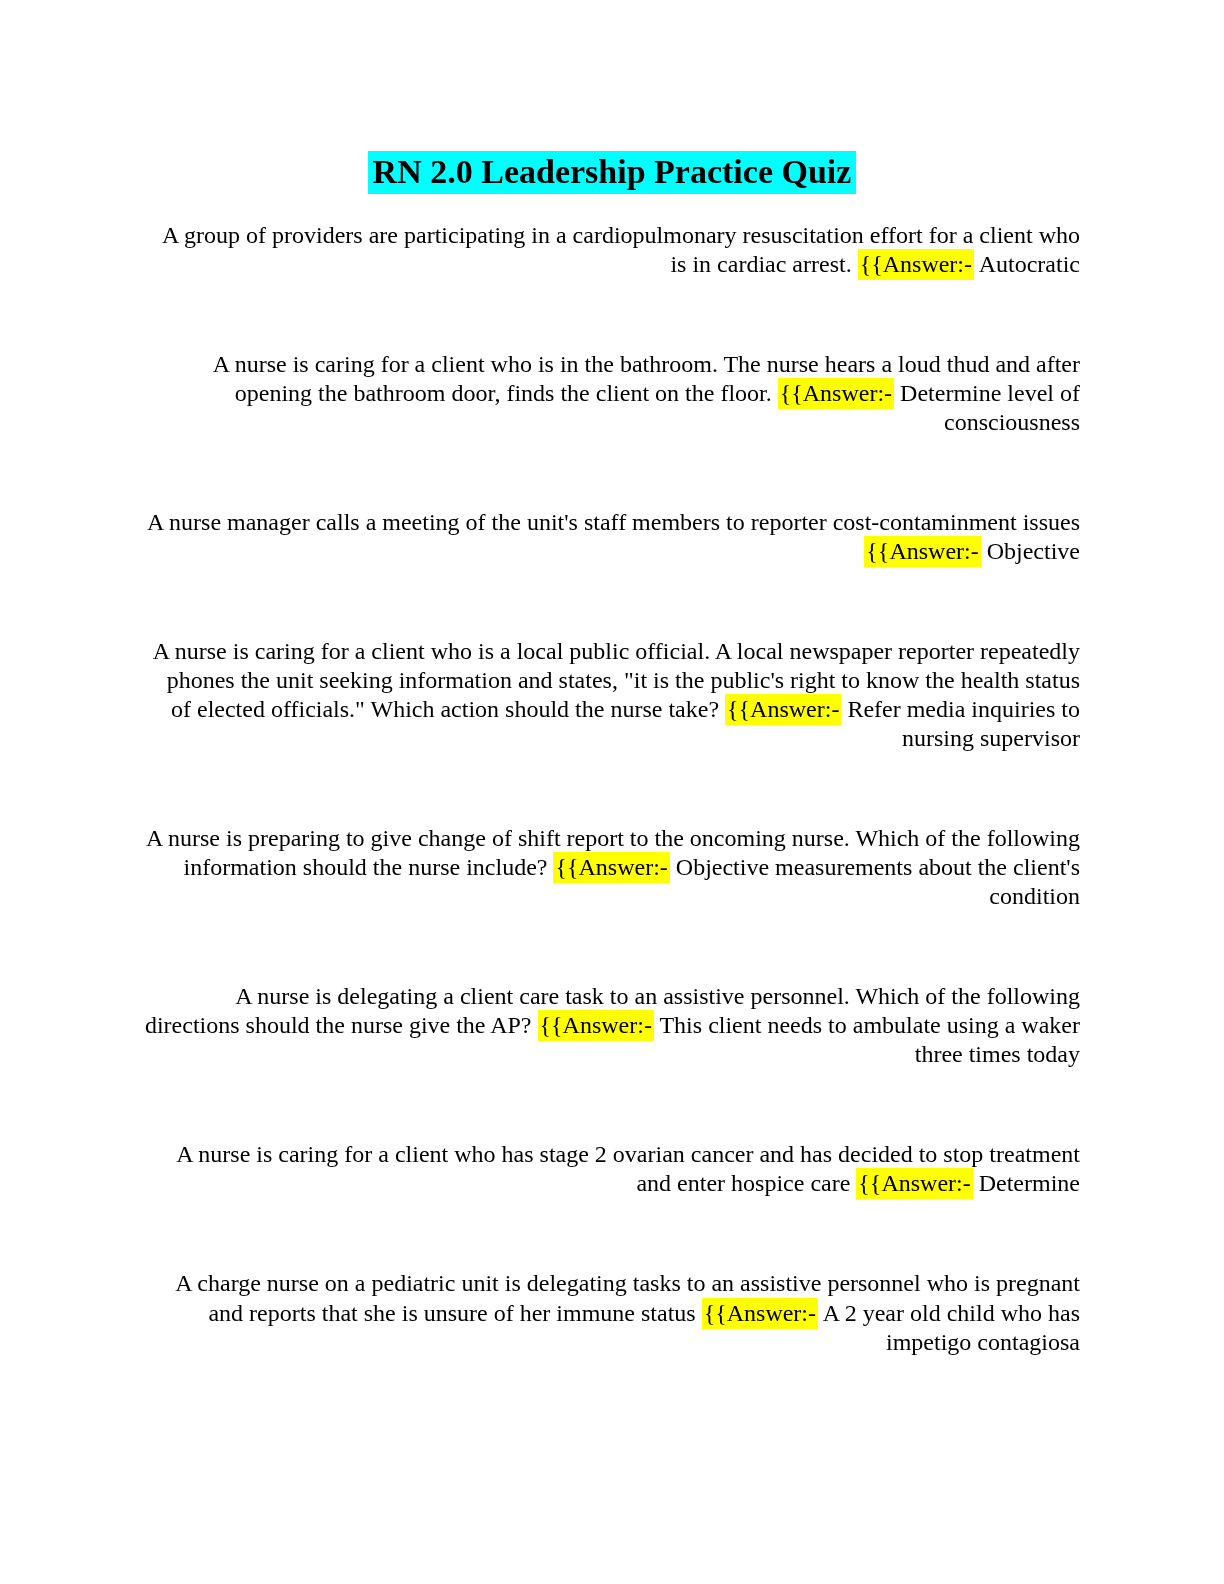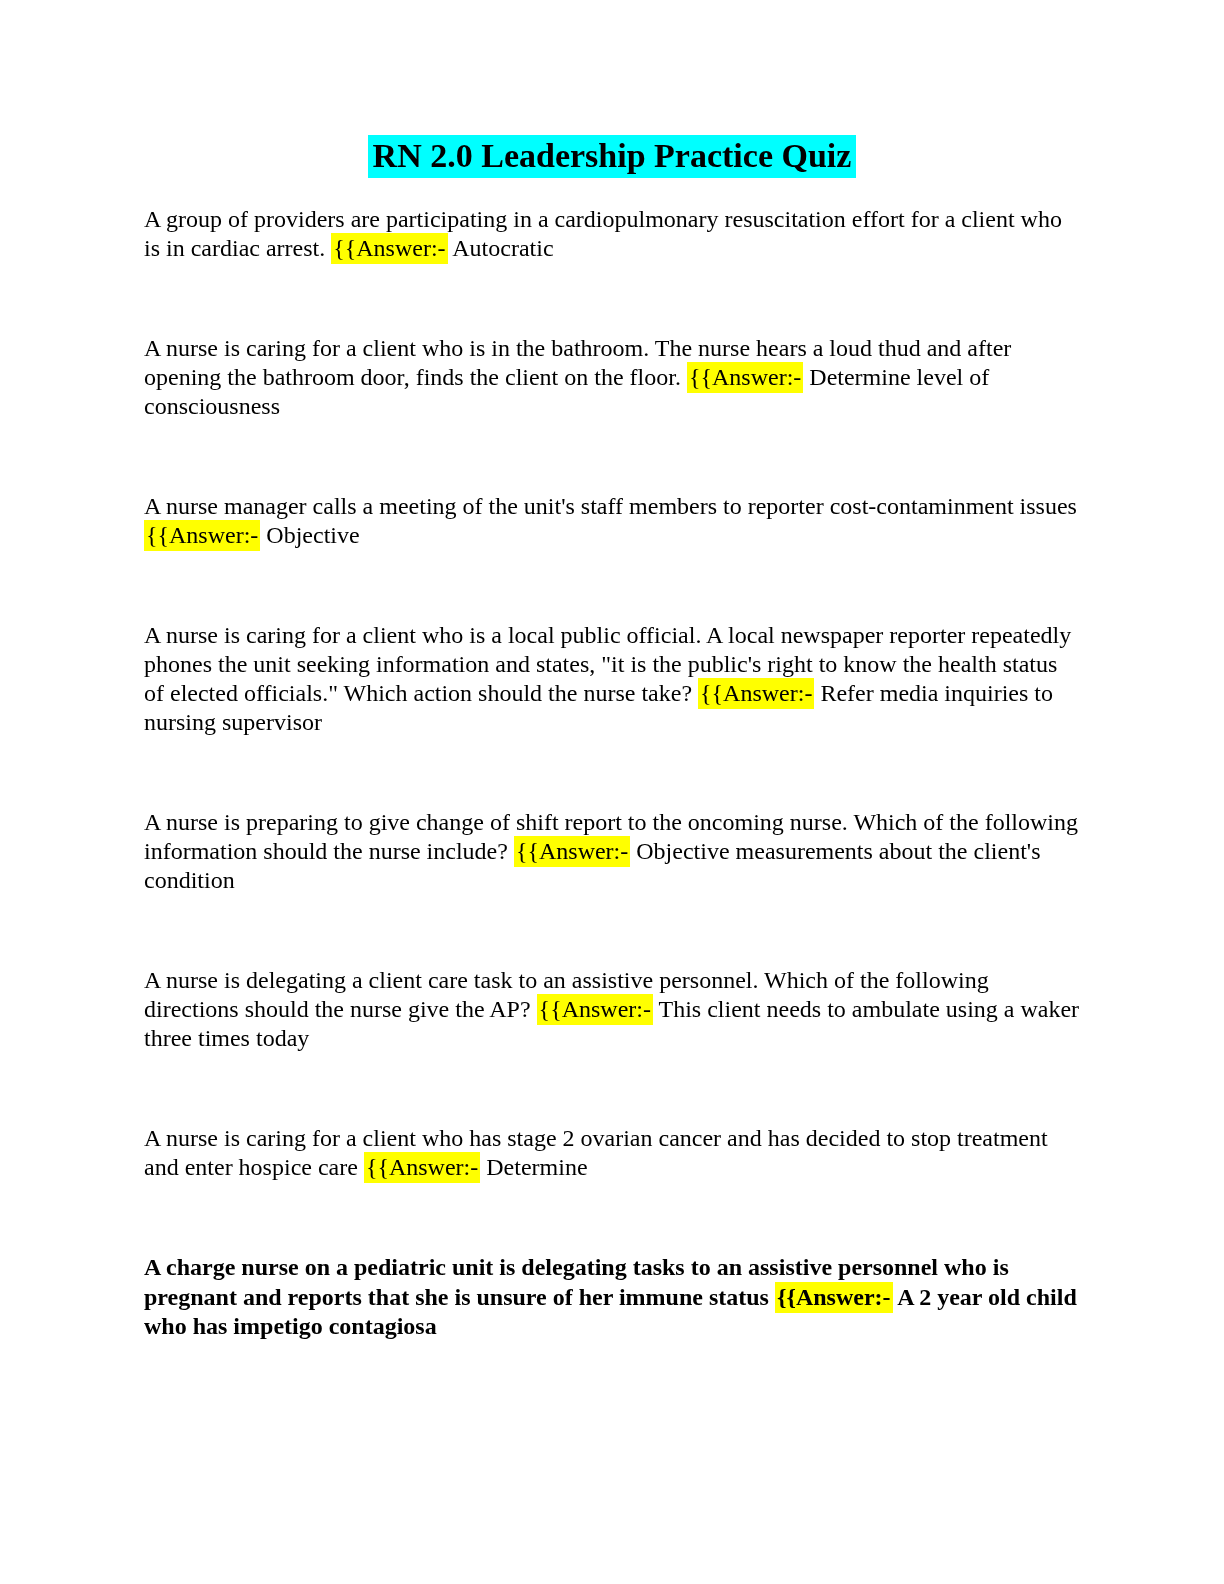--- a/index.html
+++ b/index.html
@@ -12,36 +12,36 @@
     font-family: "Liberation Serif", serif;
     font-size: 24px;
     line-height: 1.21;
   }
   .page {
     width: 1224px;
     min-height: 1584px;
     padding: 134px 144px 60px 144px;
   }
   h1.doc-title {
-    margin: 0 0 26px 0;
+    margin: 16px 0 26px 0;
     text-align: center;
     font-size: 34px;
     font-weight: bold;
     line-height: 1.32;
   }
   h1.doc-title mark {
     background: #00ffff;
     color: #000000;
     padding: 2px 5px 4px 5px;
   }
   .q {
     margin: 0 0 71px 0;
-    text-align: left;
+    text-align: right;
   }
-  .q:last-child { margin-bottom: 0; font-weight: bold; }
+  .q:last-child { margin-bottom: 0; }
   mark.ans {
     background: #ffff00;
     color: #000000;
     padding: 2px 2px 3px 2px;
   }
 </style>
 </head>
 <body>
 
 <main class="page">

